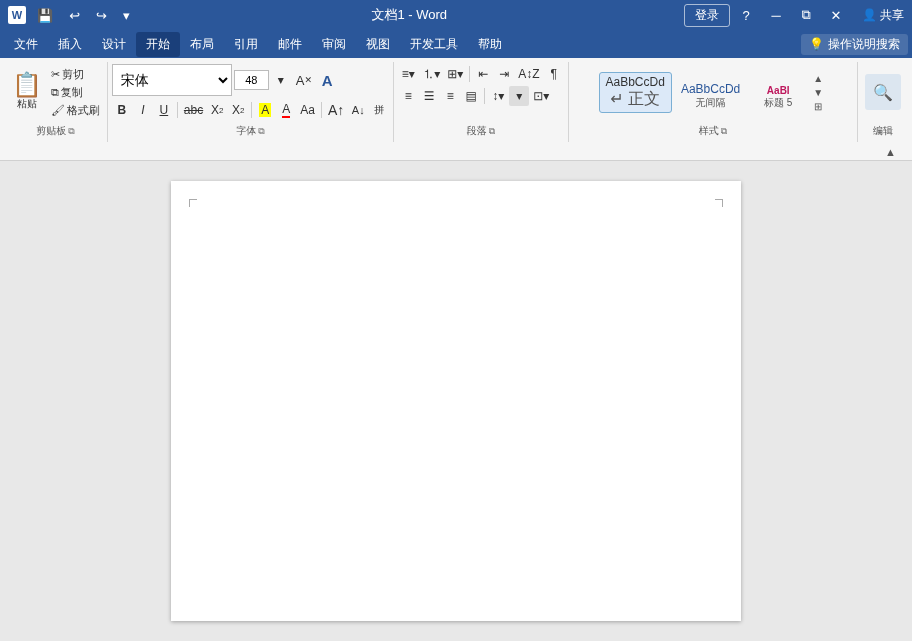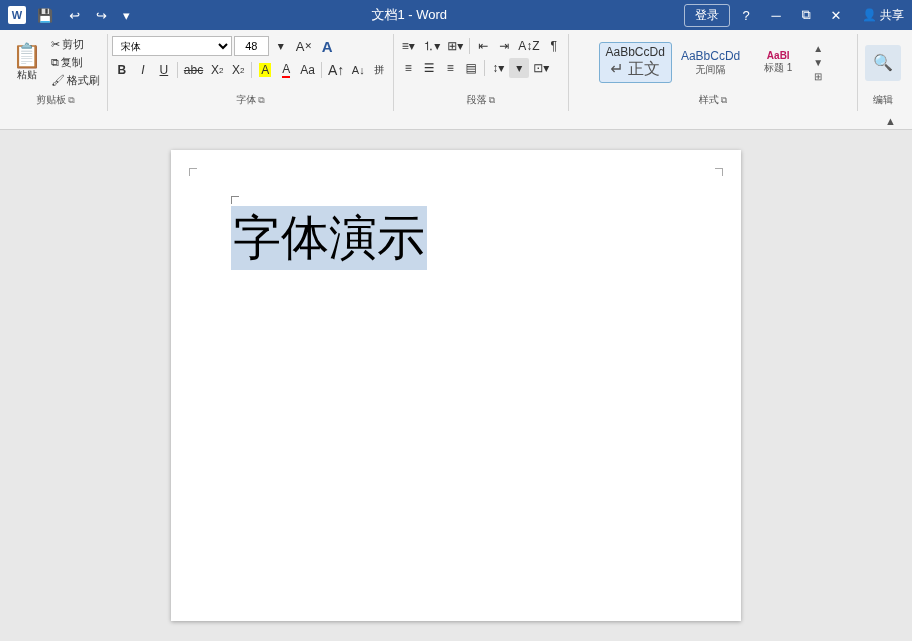--- a/index.html
+++ b/index.html
@@ -96,42 +96,42 @@
     .small-btn {
       display: flex; align-items: center; background: none; border: none; cursor: pointer;
       padding: 1px 3px; border-radius: 2px; font-size: 11px; color: #333; gap: 2px;
     }
 
     
     .font-group { min-width: 200px; }
     .font-row { display: flex; align-items: center; gap: 2px; margin-bottom: 2px; }
     .font-select {
       border: 1px solid #bbb; background: white; padding: 1px 4px;
-      font-size: 10px; width: 120px; cursor: pointer; height: 20px;
+      font-size: 14px; width: 120px; cursor: pointer; height: 32px;
     }
     .font-size-input {
       border: 1px solid #bbb; background: white; padding: 1px 4px;
       font-size: 11px; width: 35px; height: 20px; text-align: center;
     }
     .icon-btn {
       background: none; border: none; cursor: pointer; padding: 2px 3px;
       border-radius: 2px; font-size: 12px; color: #333; min-width: 20px;
       display: flex; align-items: center; justify-content: center; height: 20px;
     }
     .bold { font-weight: bold; }
     .italic { font-style: italic; }
     .underline { text-decoration: underline; }
 
     
     .para-group { min-width: 140px; }
 
     
     .style-group { flex: 1; min-width: 220px; }
     .style-gallery {
-      display: flex; align-items: center; gap: 2px; flex: 1;
+      display: flex; align-items: flex-end; gap: 2px; flex: 1;
     }
     .style-item {
       border: 1px solid transparent; padding: 2px 6px; cursor: pointer;
       border-radius: 3px; font-size: 11px; min-width: 58px; text-align: center;
     }
     .style-item.active { background: #dce9f8; border-color: #7bafd4; }
     .style-arrow {
       display: flex; flex-direction: column; gap: 1px; padding: 2px;
     }
     .style-arrow-btn {
@@ -220,20 +220,37 @@
       <button class="win-btn">⧉</button>
       <button class="win-btn close">✕</button>
       <div style="width:8px"></div>
       <button class="share-btn">
         <span>👤</span>
         <span>共享</span>
       </button>
     </div>
   </div>
 
+  <div class="menu-bar">
+    <div class="menu-item">文件</div>
+    <div class="menu-item">插入</div>
+    <div class="menu-item">设计</div>
+    <div class="menu-item active">开始</div>
+    <div class="menu-item">布局</div>
+    <div class="menu-item">引用</div>
+    <div class="menu-item">邮件</div>
+    <div class="menu-item">审阅</div>
+    <div class="menu-item">视图</div>
+    <div class="menu-item">开发工具</div>
+    <div class="menu-item">帮助</div>
+    <div class="menu-search">
+      <span>💡</span>
+      <span>操作说明搜索</span>
+    </div>
+  </div>
 
   <div class="ribbon">
     <div class="ribbon-content">
 
       <div class="ribbon-group clipboard-group">
         <div class="ribbon-group-content">
           <button class="paste-btn">
             <span class="paste-icon">📋</span>
             <span>粘贴</span>
           </button>
@@ -332,21 +349,21 @@
             <div class="style-item active">
               <div style="font-size:12px; color:#333;">AaBbCcDd</div>
               <div style="font-size:16px; color:#555;">↵ 正文</div>
             </div>
             <div class="style-item">
               <div style="font-size:12px; color:#2b579a;">AaBbCcDd</div>
               <div style="font-size:10px; color:#555;">无间隔</div>
             </div>
             <div class="style-item">
               <div style="font-size:10px; color:#be185d; font-weight:bold;">AaBI</div>
-              <div style="font-size:10px; color:#555;">标题 1</div>
+              <div style="font-size:10px; color:#555;">标题 5</div>
             </div>
           </div>
           <div class="style-arrow">
             <button class="style-arrow-btn">▲</button>
             <button class="style-arrow-btn">▼</button>
             <button class="style-arrow-btn">⊞</button>
           </div>
         </div>
         <div class="ribbon-group-label">
           <span>样式</span>
@@ -372,21 +389,15 @@
 
   <div class="doc-area">
     <div class="page">
 
       <div style="position:absolute; top:18px; left:18px;">
         <div style="width:8px; height:8px; border-top:1px solid #aaa; border-left:1px solid #aaa;"></div>
       </div>
       <div style="position:absolute; top:18px; right:18px;">
         <div style="width:8px; height:8px; border-top:1px solid #aaa; border-right:1px solid #aaa;"></div>
       </div>
-      <div class="page-content">
-        <div style="position:relative; margin-top:16px; display:inline-block;">
-          <div style="position:absolute; top:-10px; left:0; width:8px; height:8px; border-top:1px solid #888; border-left:1px solid #888;"></div>
-          <span class="text-selection" style="font-family: SimSun,'宋体',serif; font-size:48px;">字体演示</span>
-        </div>
-      </div>
     </div>
   </div>
 </div>
 
 </body></html>

